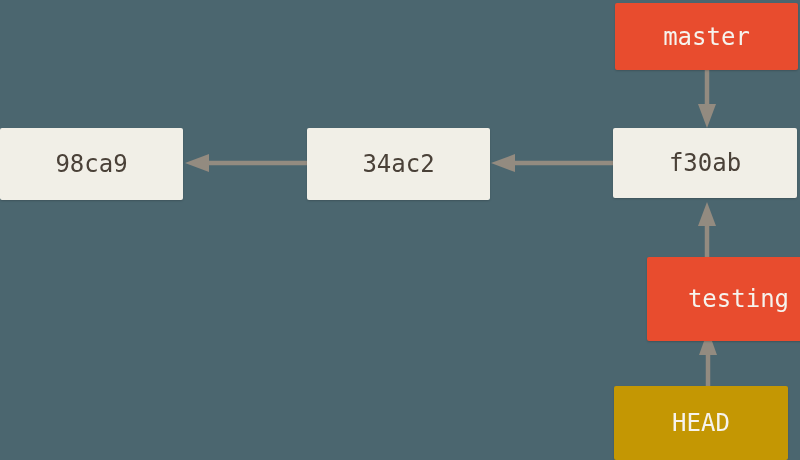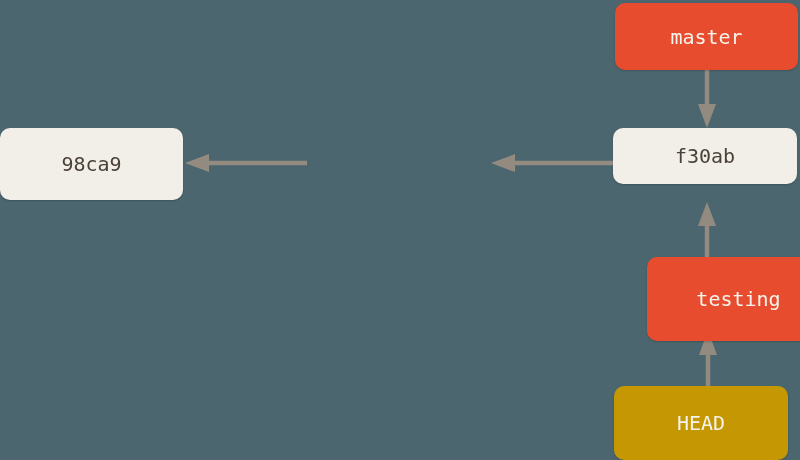--- a/index.html
+++ b/index.html
@@ -18,22 +18,22 @@
     width: 800px;
     height: 460px;
     background: var(--background);
     font-family: "DejaVu Sans Mono", "Liberation Mono", monospace;
   }
   .node {
     position: absolute;
     display: flex;
     align-items: center;
     justify-content: center;
-    font-size: 20px;
-    border-radius: 10px;
+    font-size: 24px;
+    border-radius: 2px;
     box-shadow: 0 1px 2px rgba(0,0,0,0.18);
   }
   .commit {
     background: var(--commit-box);
     color: var(--commit-text);
   }
   .branch {
     background: var(--branch-box);
     color: var(--label-text);
   }
@@ -79,22 +79,25 @@
   </svg>
 
   <div class="node branch" style="left:615px; top:3px; width:183px; height:67px;">
     <span>master</span>
   </div>
 
   <div class="node commit" style="left:0px; top:128px; width:183px; height:72px;text-align:right;">
     <span>98ca9</span>
   </div>
 
+  <div class="node commit" style="left:307px; top:128px; width:183px; height:72px;">
+    <span>34ac2</span>
+  </div>
 
-  <div class="node commit" style="left:613px; top:128px; width:184px; height:56px;">
+  <div class="node commit" style="left:613px; top:128px; width:184px; height:70px;">
     <span>f30ab</span>
   </div>
 
   <div class="node branch" style="left:615px; top:257px; width:183px; height:84px;margin-left:32px;">
     <span>testing</span>
   </div>
 
   <div class="node head" style="left:614px; top:386px; width:174px; height:74px;">
     <span>HEAD</span>
   </div>

